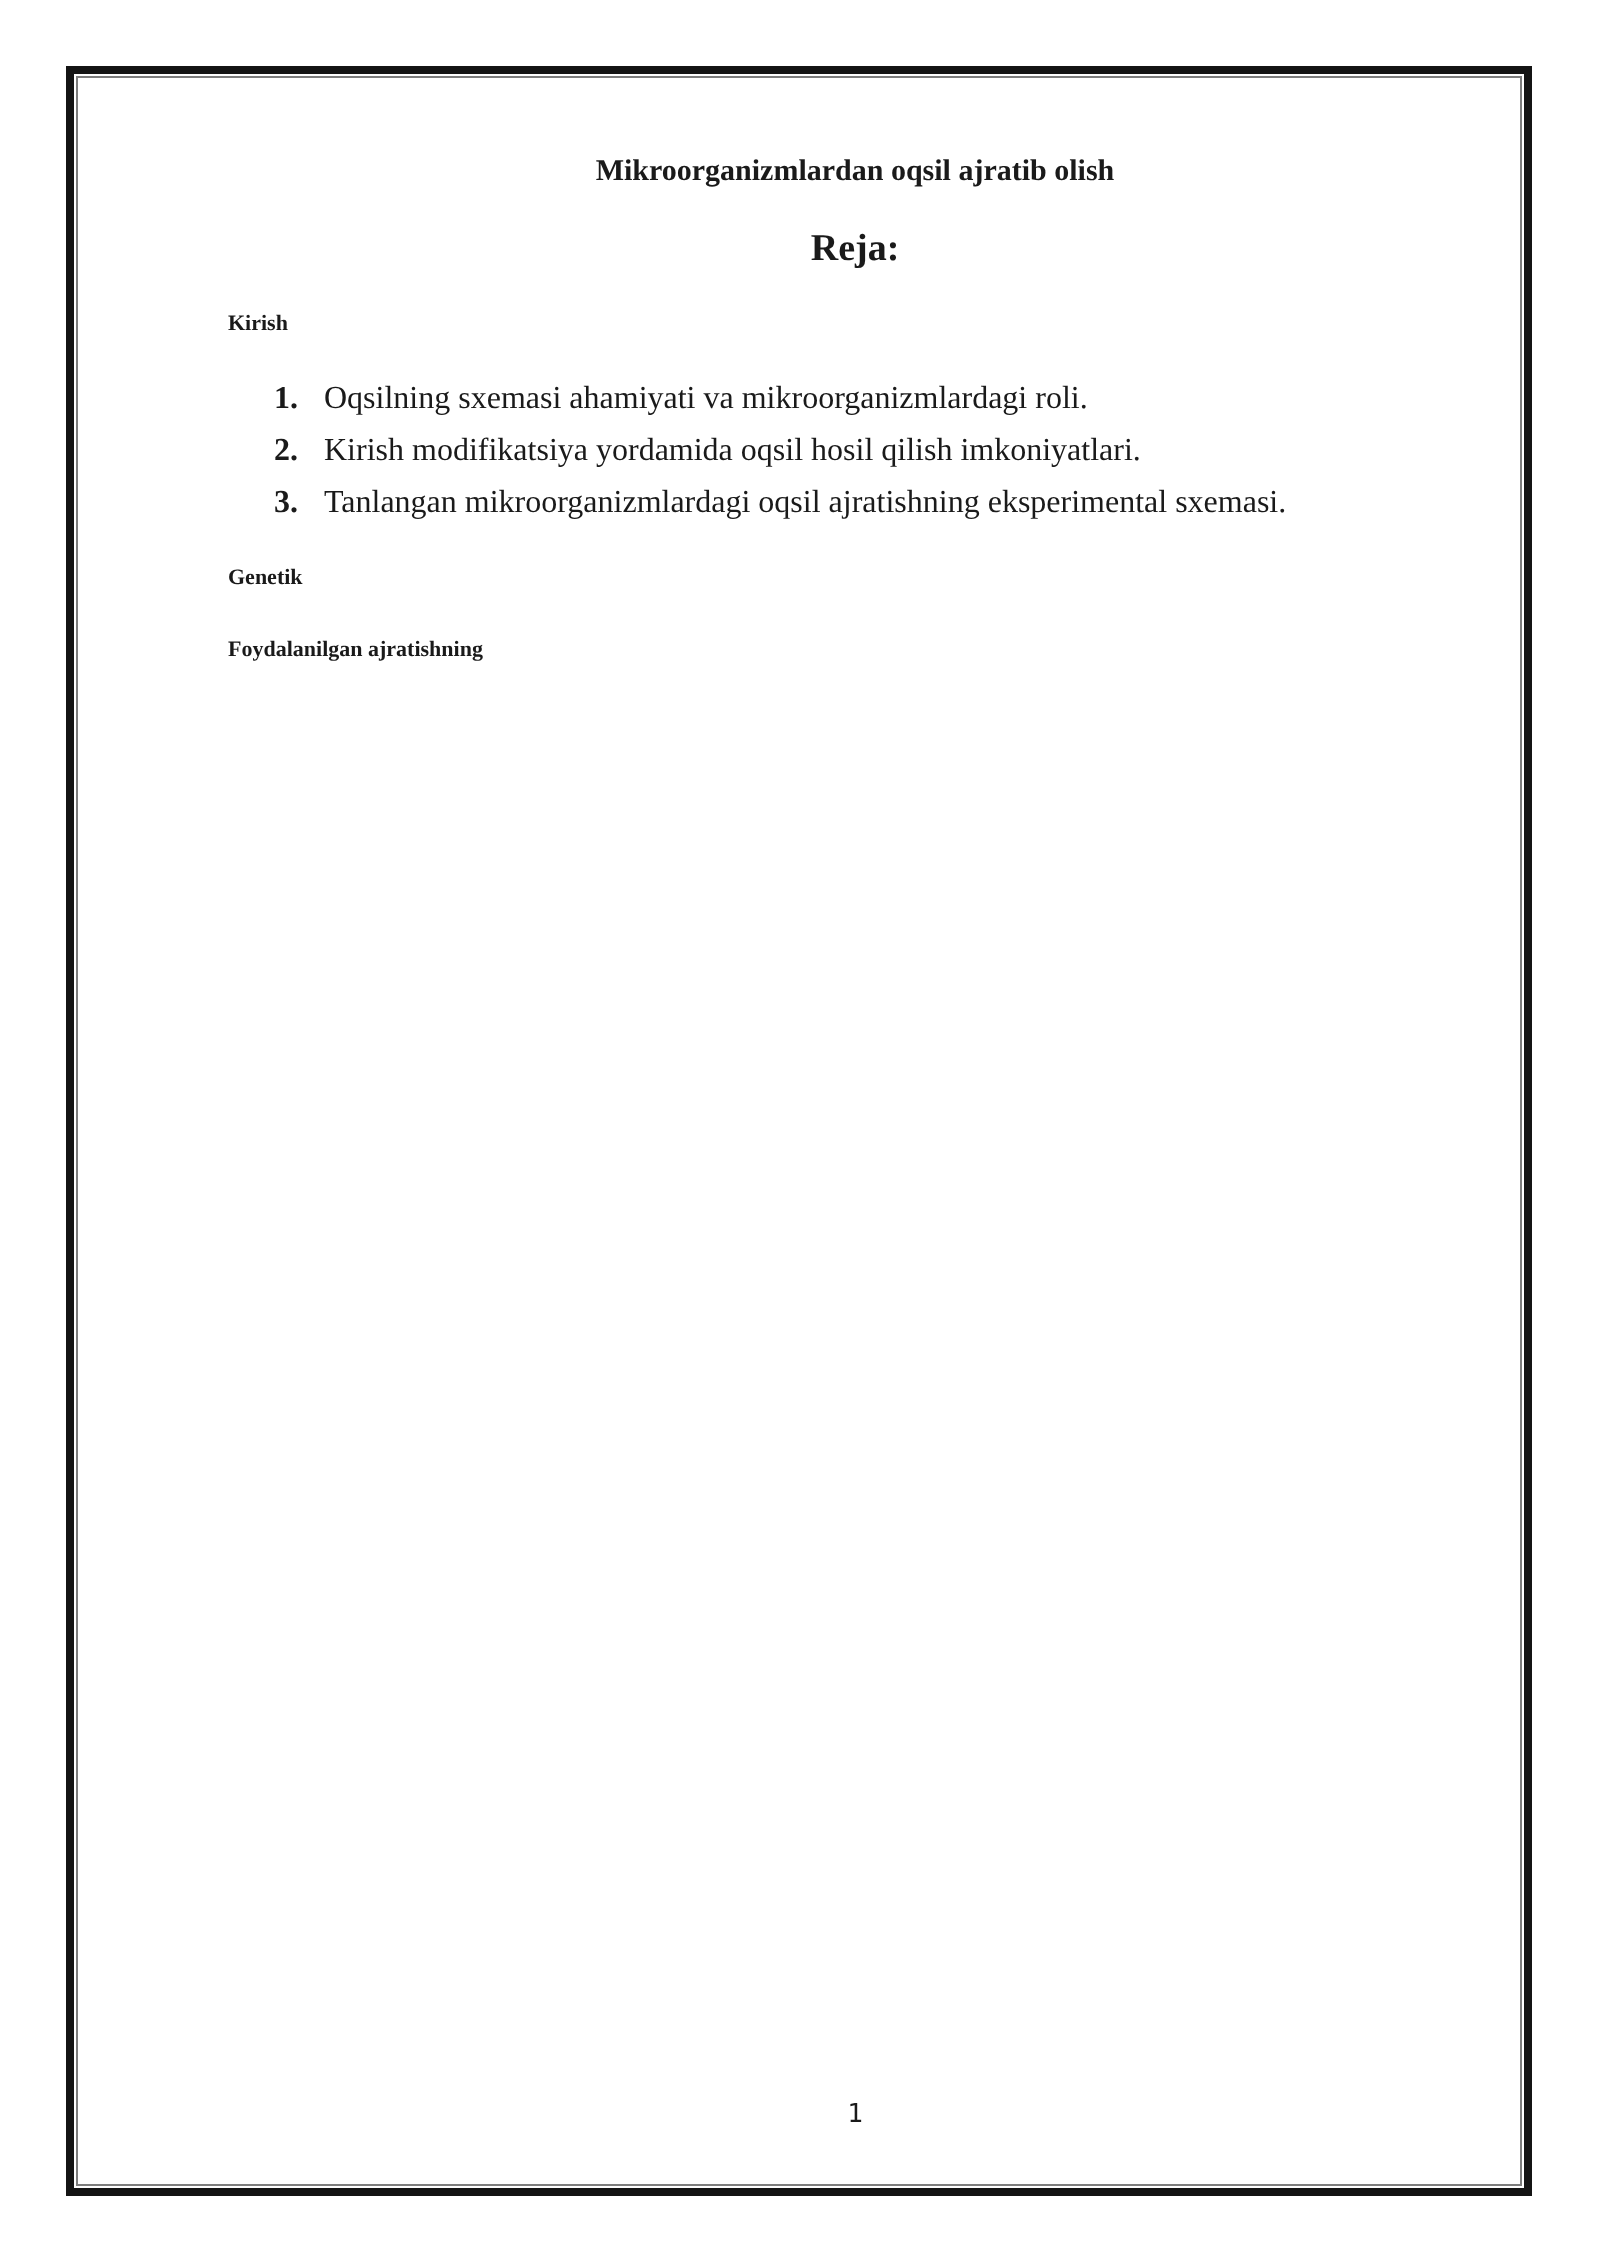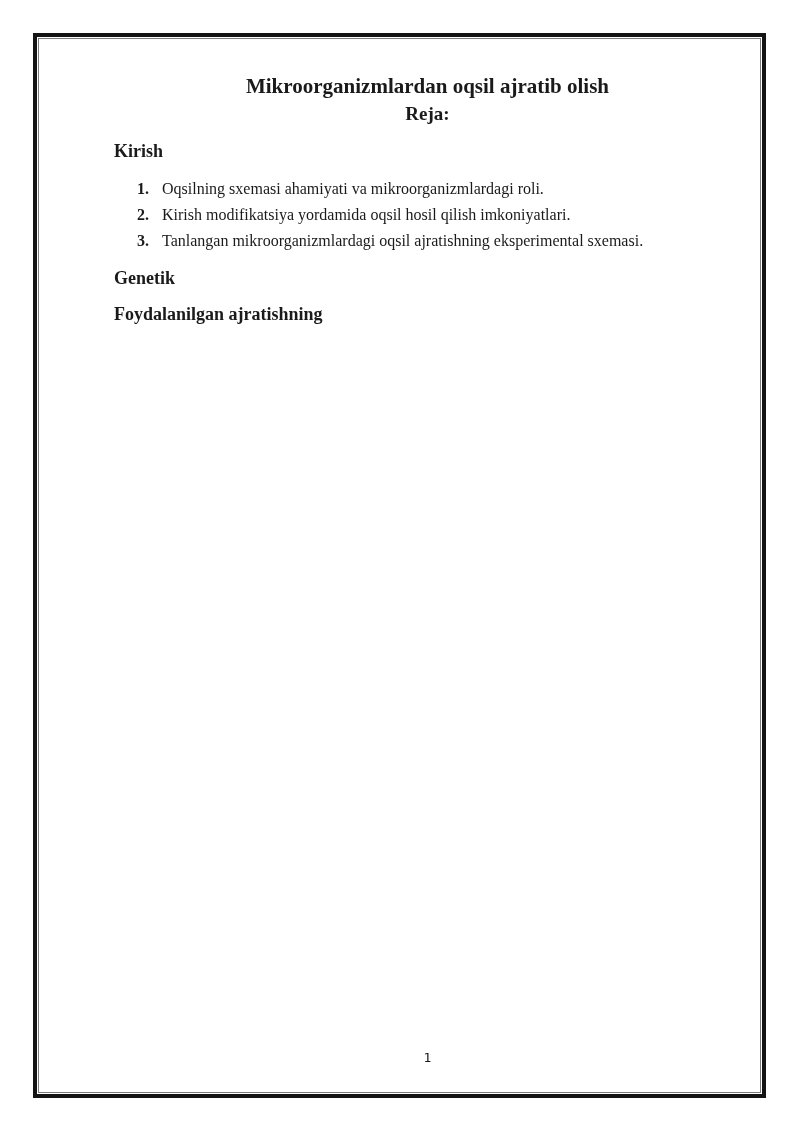--- a/index.html
+++ b/index.html
@@ -31,34 +31,34 @@
   }
   .text-column {
     position: absolute;
     left: 75px;
     top: 36px;
     width: 627px;
   }
   .doc-title {
     text-align: center;
     font-weight: bold;
-    font-size: 21px;
+    font-size: 15px;
     line-height: 22px;
-    margin-bottom: 6px;
+    margin-bottom: 17px;
   }
   .doc-subtitle {
     text-align: center;
     font-weight: bold;
     font-size: 19px;
     line-height: 22px;
     margin-bottom: 15px;
   }
   .section-heading {
     font-weight: bold;
-    font-size: 18px;
+    font-size: 11px;
     line-height: 22px;
     margin-bottom: 14px;
   }
   .outline-list {
     margin-left: 23px;
     margin-bottom: 13px;
   }
   .outline-item {
     display: flex;
     font-size: 16px;

